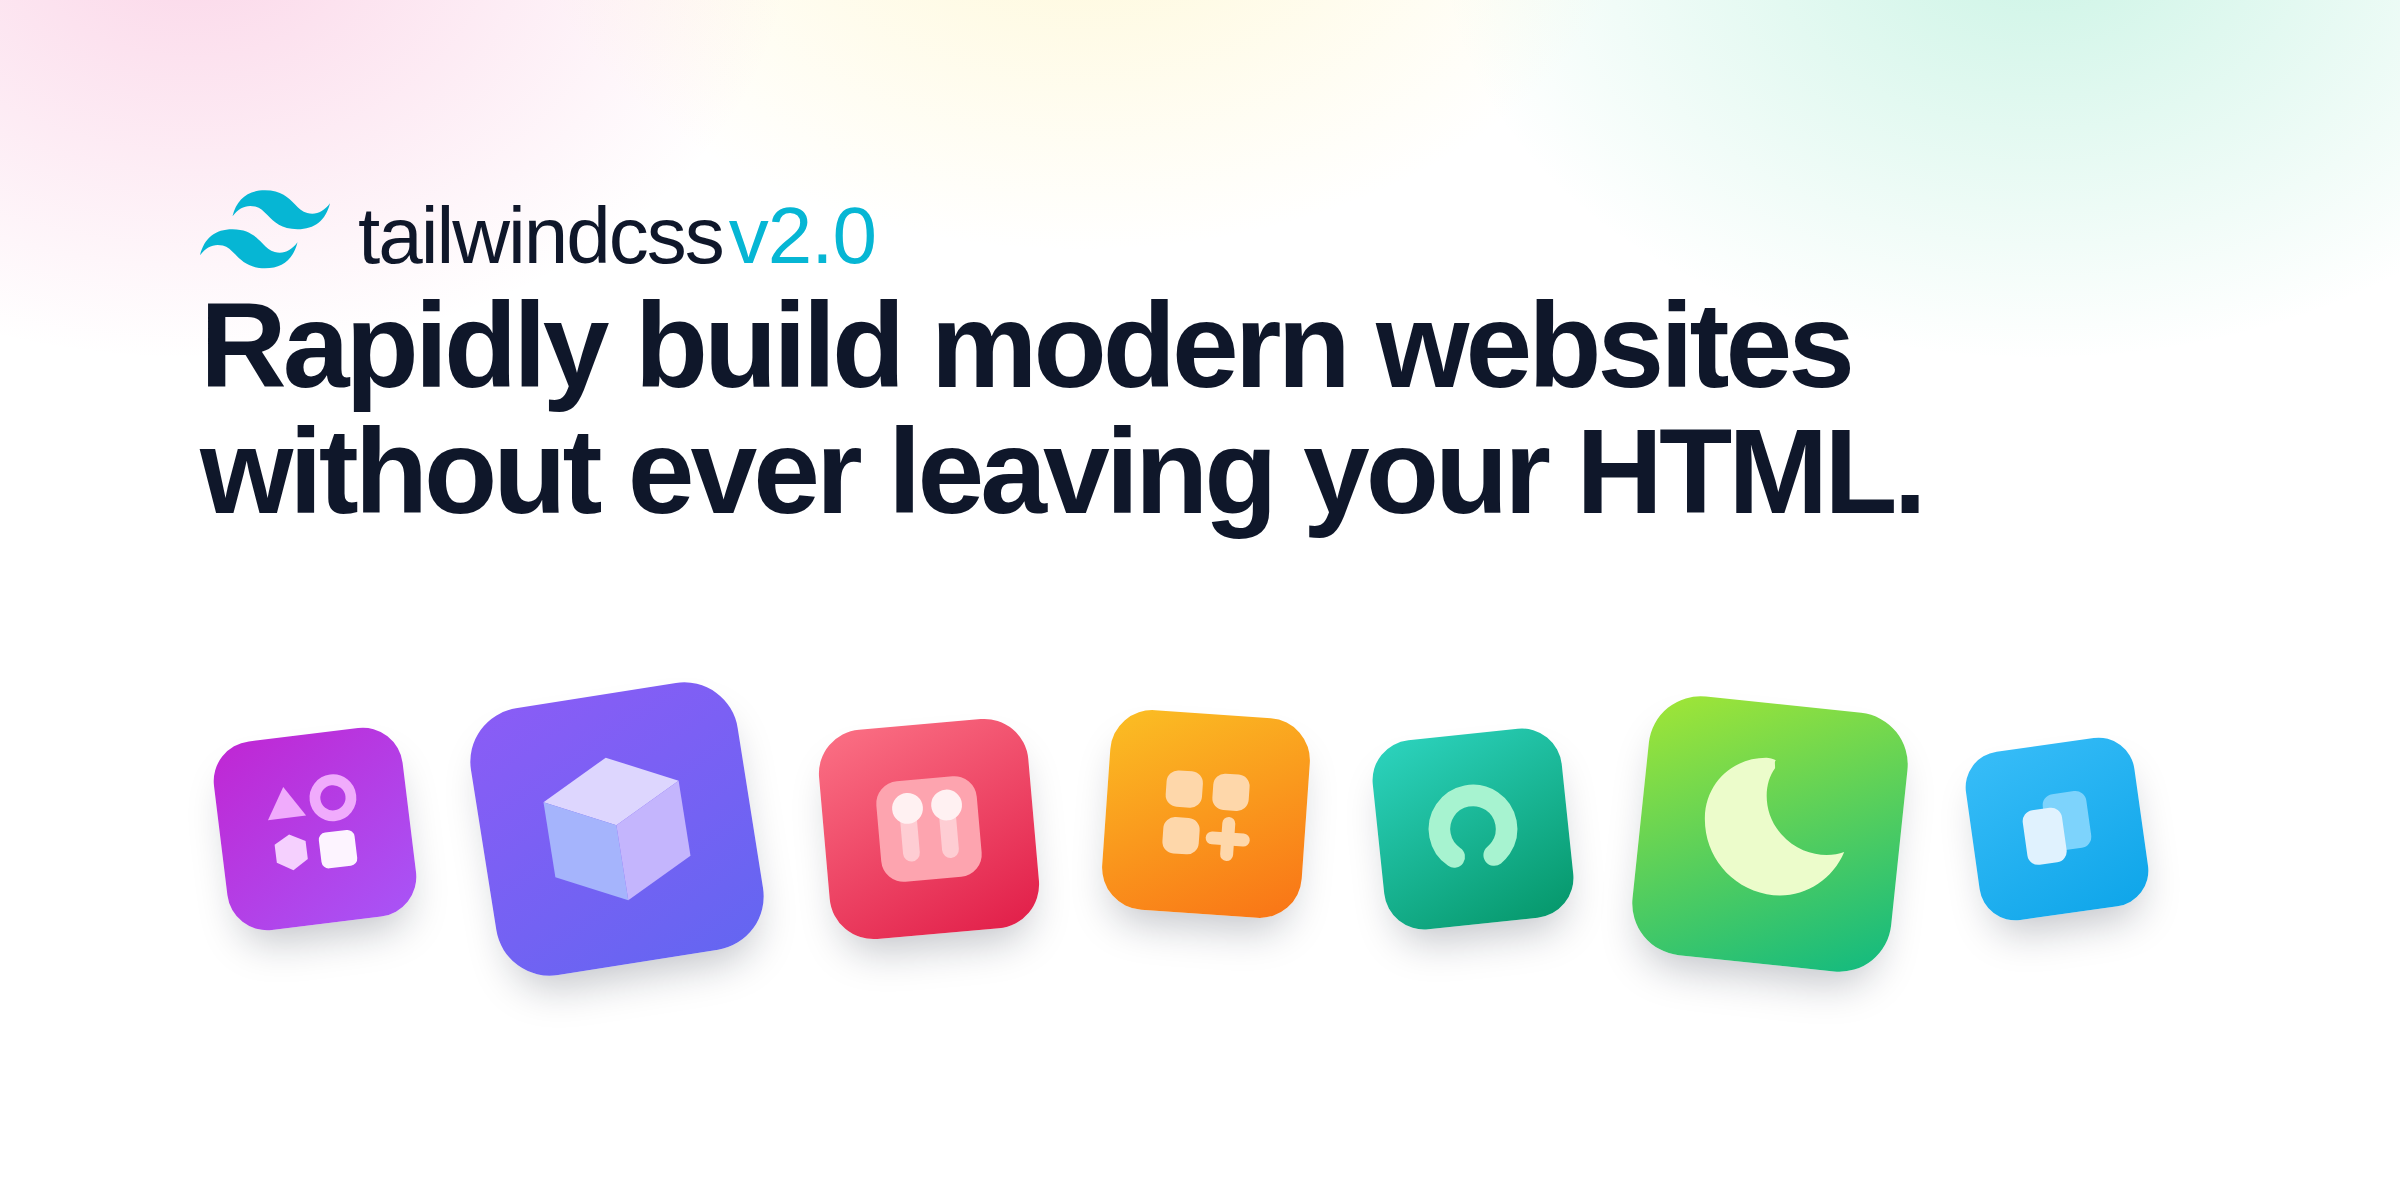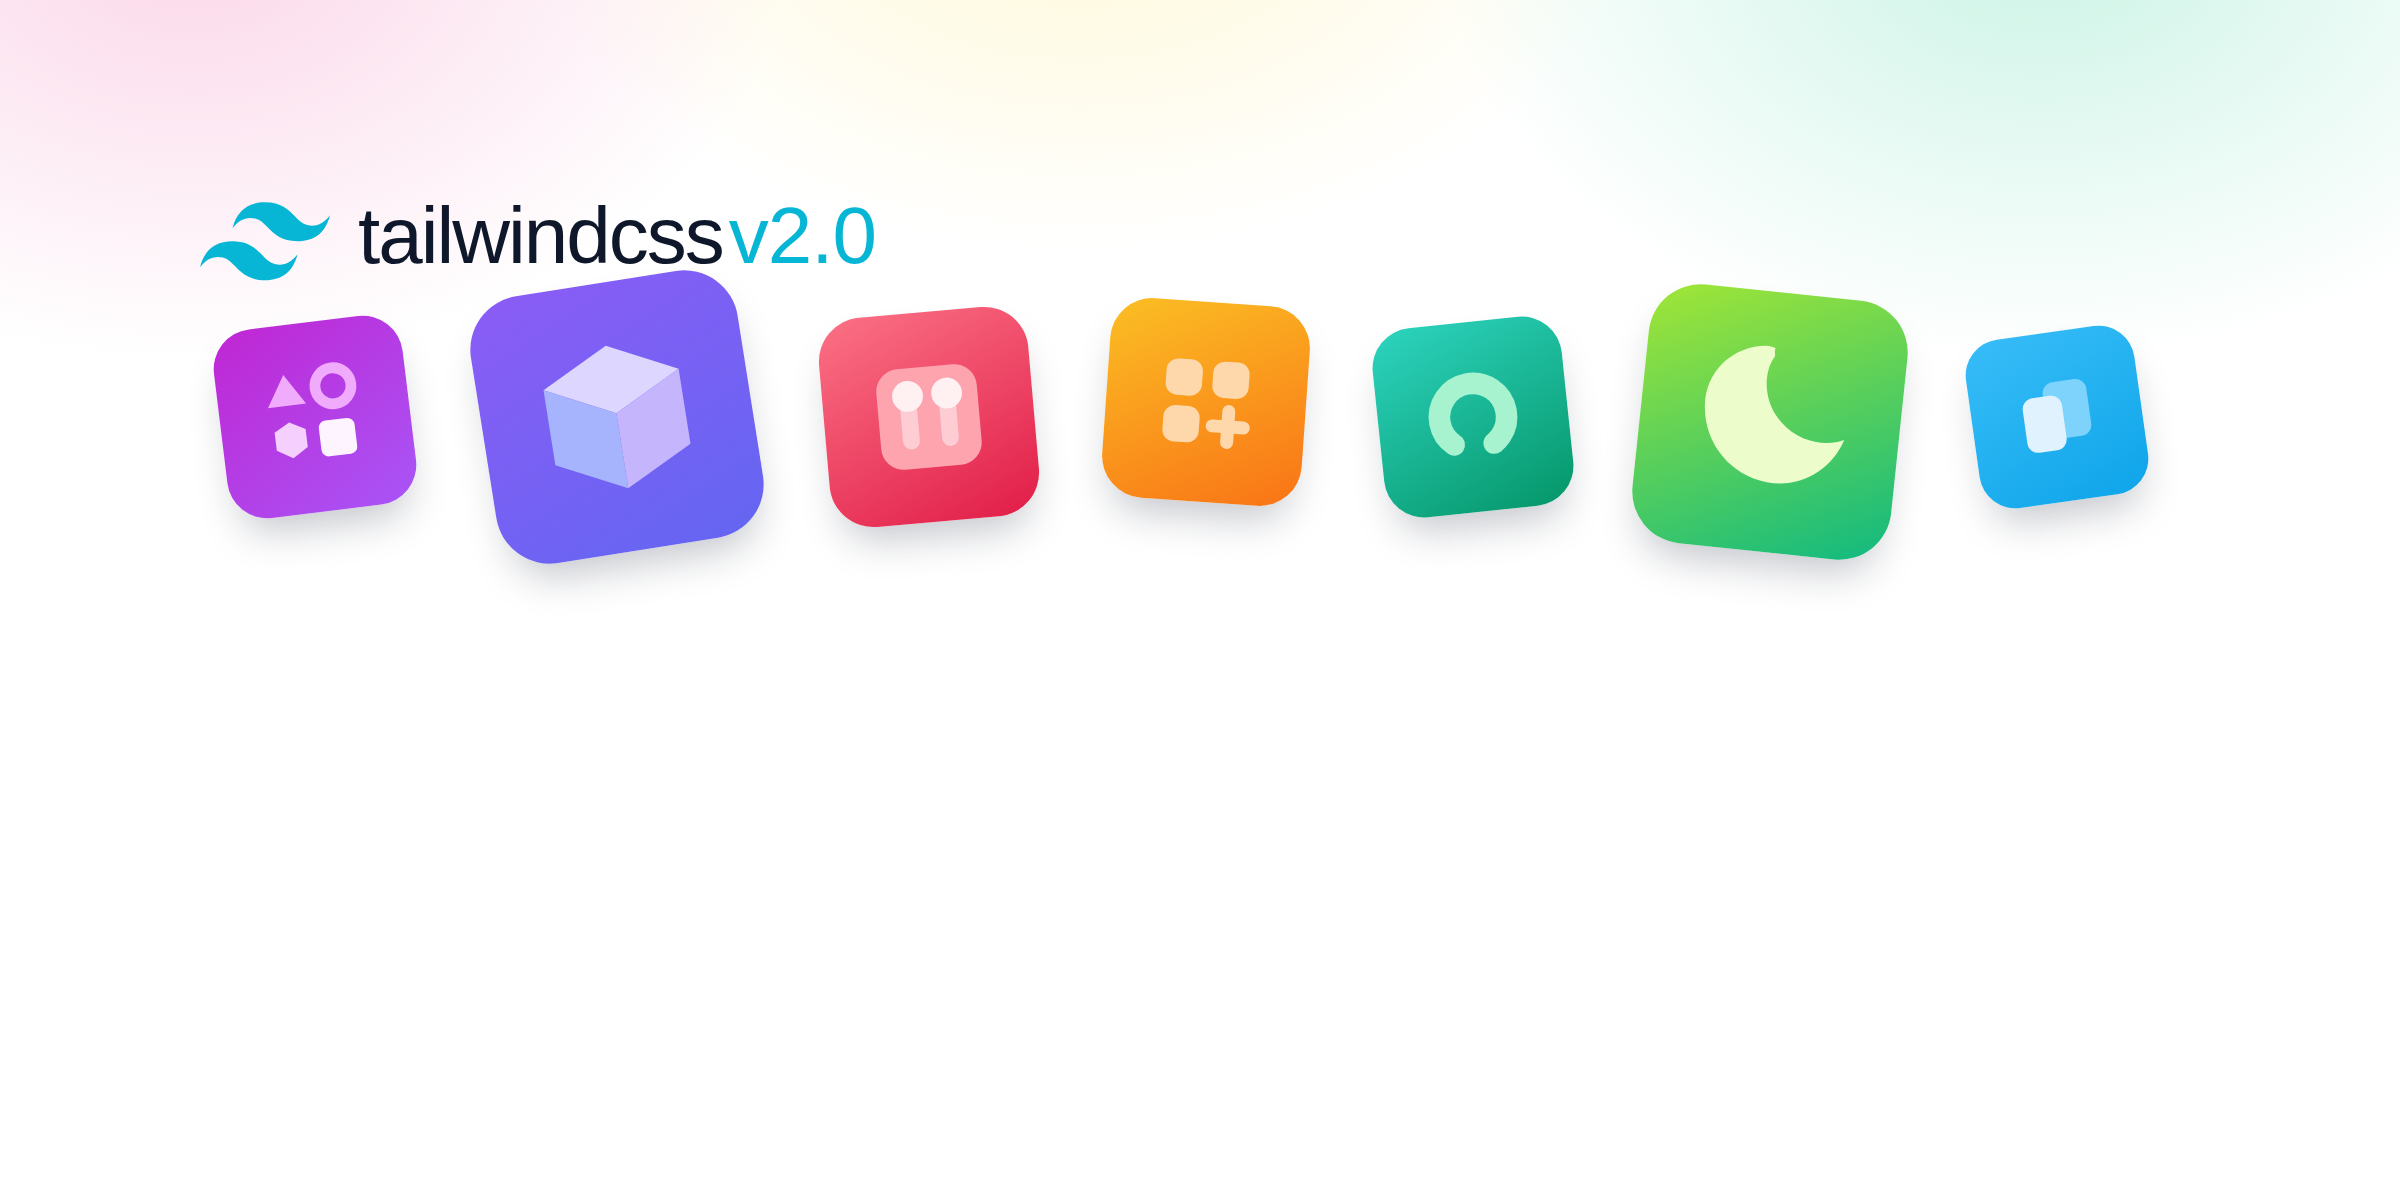--- a/index.html
+++ b/index.html
@@ -12,21 +12,21 @@
       radial-gradient(ellipse 1000px 700px at 85% -5%, rgba(52,211,153,0.25), transparent 60%),
       #ffffff;
   }
 
   .wrap {
     padding: 190px 200px 0 200px;
   }
 
   .logo-row {
     display: flex;
-    align-items: flex-end;
+    align-items: flex-start;
     gap: 28px;
   }
   .logo-mark svg { display: block; }
   .wordmark {
     font-size: 80px;
     font-weight: 500;
     letter-spacing: -2px;
     color: #0f172a;
   }
   .version {
@@ -81,20 +81,21 @@
     <span class="logo-mark">
       <svg width="130" height="80" viewBox="0 0 54 33">
         <path fill="#06b6d4" d="M27 0C19.8 0 15.3 3.6 13.5 10.8c2.7-3.6 5.85-4.95 9.45-4.05 2.054.513 3.522 2.004 5.147 3.653C30.744 13.09 33.808 16.2 40.5 16.2c7.2 0 11.7-3.6 13.5-10.8-2.7 3.6-5.85 4.95-9.45 4.05-2.054-.513-3.522-2.004-5.147-3.653C36.756 3.11 33.692 0 27 0zM13.5 16.2C6.3 16.2 1.8 19.8 0 27c2.7-3.6 5.85-4.95 9.45-4.05 2.054.514 3.522 2.004 5.147 3.653C17.244 29.29 20.308 32.4 27 32.4c7.2 0 11.7-3.6 13.5-10.8-2.7 3.6-5.85 4.95-9.45 4.05-2.054-.513-3.522-2.004-5.147-3.653C23.256 19.31 20.192 16.2 13.5 16.2z"></path>
       </svg>
     </span>
     <span>
       <span class="wordmark">tailwindcss</span><span class="version">v2.0</span>
     </span>
   </div>
 
+  <h1 class="headline">Rapidly build modern websites without ever leaving your HTML.</h1>
 
   <div class="cards">
 
     <div class="card c1">
       <span>
         <svg width="120" height="120" viewBox="0 0 100 100">
           <polygon points="28,12 44,38 12,38" fill="#f0abfc"></polygon>
           <circle cx="68" cy="26" r="15" fill="none" stroke="#f0abfc" stroke-width="9"></circle>
           <path d="M28 52 L41 59 L41 74 L28 82 L15 74 L15 59 Z" fill="#f5d0fe"></path>
           <rect x="52" y="54" width="30" height="30" rx="6" fill="#fdf4ff"></rect>

